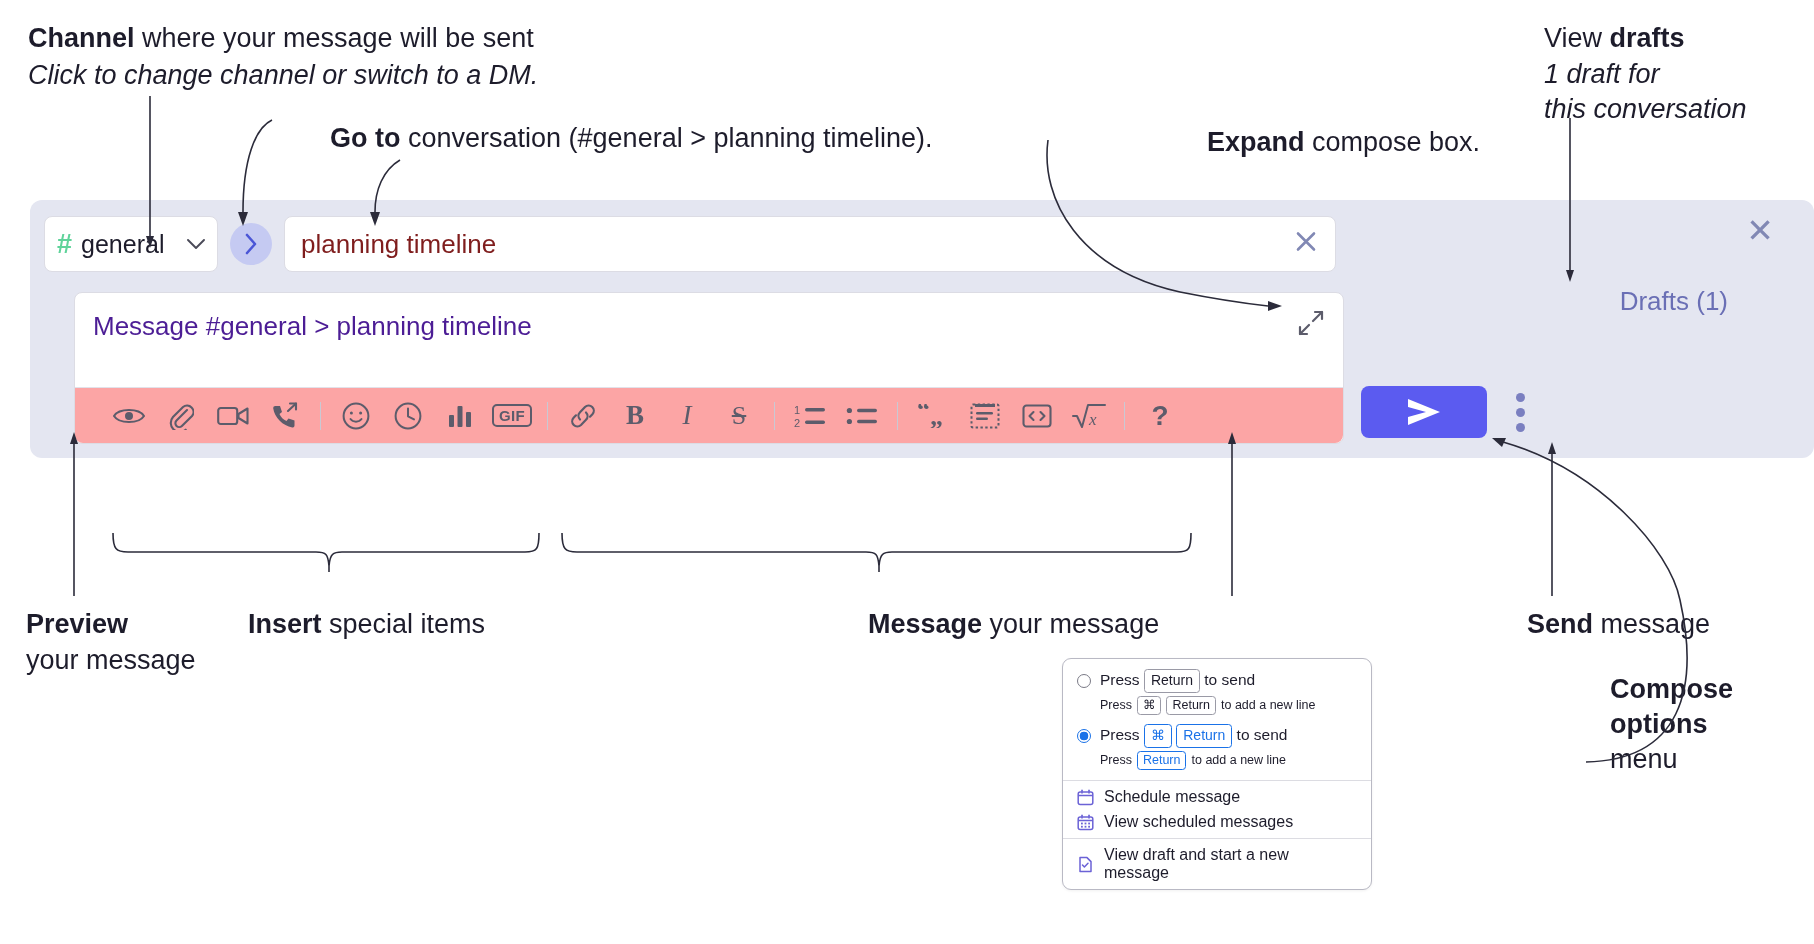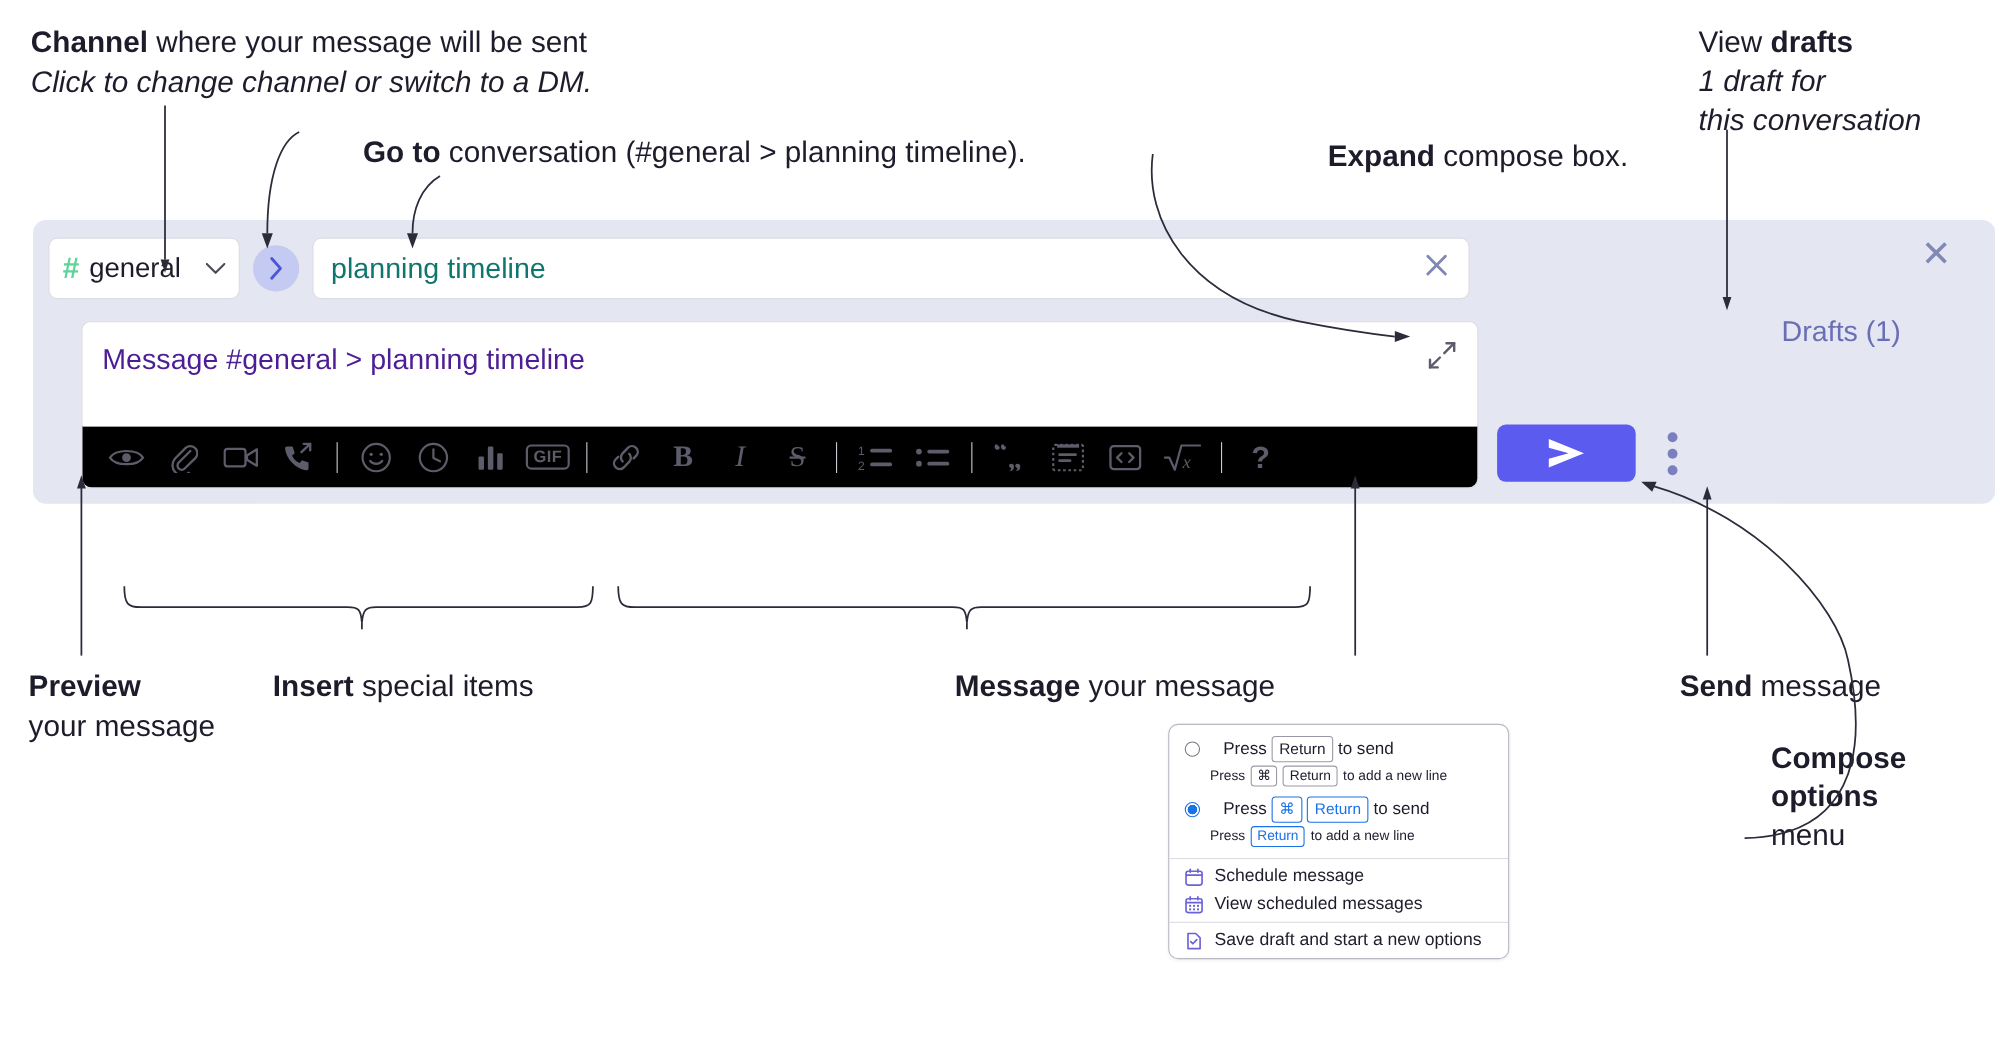--- a/index.html
+++ b/index.html
@@ -42,41 +42,41 @@
 
   .go-btn {
     width:42px; height:42px; border-radius:50%; background:#c5caf2;
     display:flex; align-items:center; justify-content:center;
     color:#4b56d6; font-size:23px; font-weight:700; margin:0 12px;
   }
 
   .topic-field {
     width:1052px; height:56px; background:#ffffff; border:1px solid #dcdce4;
     border-radius:8px; display:flex; align-items:center; padding:0 16px;
-    font-size:26px; color:#0f766e; position:relative;
+    font-size:26px; color:#7f1d1d; position:relative;
   }
   .topic-clear {
     position:absolute; right:14px; top:50%; transform:translateY(-50%);
     color:#8188b4; font-size:30px; line-height:1;
   }
 
   .msg-area {
     position:absolute; left:44px; top:92px; width:1270px; height:152px;
     background:#ffffff; border:1px solid #dcdce4; border-radius:8px;
   }
   .msg-placeholder {
     position:absolute; left:18px; top:18px; font-size:26px; color:#4c1d95;
   }
   .expand-icon { position:absolute; right:18px; top:16px; }
 
   .toolbar {
     position:absolute; left:0; right:0; bottom:0; height:56px;
-    background:#000000; border-top:1px solid #e2e2ea;
+    background:#fca5a5; border-top:1px solid #e2e2ea;
     border-bottom-left-radius:8px; border-bottom-right-radius:8px;
-    display:flex; align-items:center; padding:0 14px; gap:0;
+    display:flex; align-items:center; padding:0 28px; gap:0;
   }
   .tb-item { width:52px; height:44px; display:flex; align-items:center; justify-content:center; color:#5c5c6b; }
   .tb-sep { width:1px; height:28px; background:#c9c9d4; margin:0 9px; }
   .gif-box {
     border:2px solid #5c5c6b; border-radius:5px; padding:1px 5px;
     font-size:15px; font-weight:700; letter-spacing:.3px; color:#5c5c6b;
   }
   .tb-b { font-size:27px; font-weight:700; font-family:"Liberation Serif", serif; }
   .tb-i { font-size:27px; font-style:italic; font-family:"Liberation Serif", serif; }
   .tb-s { font-size:26px; text-decoration:line-through; font-family:"Liberation Serif", serif; }
@@ -103,21 +103,21 @@
   .kebab span { width:9px; height:9px; border-radius:50%; background:#7a7fc0; display:block; }
 
   
   .menu {
     position:absolute; left:1062px; top:658px; width:310px;
     background:#ffffff; border:1px solid #b9b9c4; border-radius:9px;
     box-shadow:0 1px 3px rgba(0,0,0,.06);
     font-size:15px; color:#1d1c2b; overflow:hidden;
   }
   .menu-sec { padding:10px 14px 8px 14px; }
-  .m-opt { display:flex; align-items:center; gap:21px; margin-bottom:3px; }
+  .m-opt { display:flex; align-items:center; gap:9px; margin-bottom:3px; }
   .radio { width:14px; height:14px; border-radius:50%; border:1.6px solid #7a7a86; flex:0 0 auto; }
   .radio.on { border-color:#1a72e8; background:
       radial-gradient(circle at 50% 50%, #1a72e8 0 4.2px, #ffffff 4.6px 100%); }
   .m-main { font-size:15.5px; }
   .m-sub { font-size:12.5px; margin:2px 0 9px 23px; display:flex; align-items:center; gap:5px; color:#1d1c2b; }
   .key {
     border:1px solid #9a9aa6; border-radius:3.5px; padding:0px 5px;
     font-size:12.5px; display:inline-block; background:#fff; line-height:1.4;
   }
   .m-main .key { font-size:14px; padding:1px 6px; }
@@ -412,21 +412,21 @@
 
     <div class="m-div"></div>
 
     <div class="m-row">
       <span class="m-ico">
         <svg width="17" height="17" viewBox="0 0 17 17" fill="none" stroke="#6b62d6" stroke-width="1.5" stroke-linejoin="round">
             <path d="M3 1.6 H10 L14 5.6 V15.4 H3 Z"></path>
             <path d="M5.5 9 L7.4 11 L11 7.2" stroke-linecap="round"></path>
           </svg>
       </span>
-      <span>Save draft and start a new options</span>
+      <span>View draft and start a new message</span>
     </div>
   </div>
 
   <svg class="overlay">
     <g fill="none" stroke="#2b2b3a" stroke-width="1.6">
 
       <path d="M150 96 L150 236"></path>
       <polygon points="150,248 146,236 154,236" fill="#2b2b3a" stroke="none"></polygon>
 
       <path d="M272 120 C255 128 243 160 243 212"></path>

